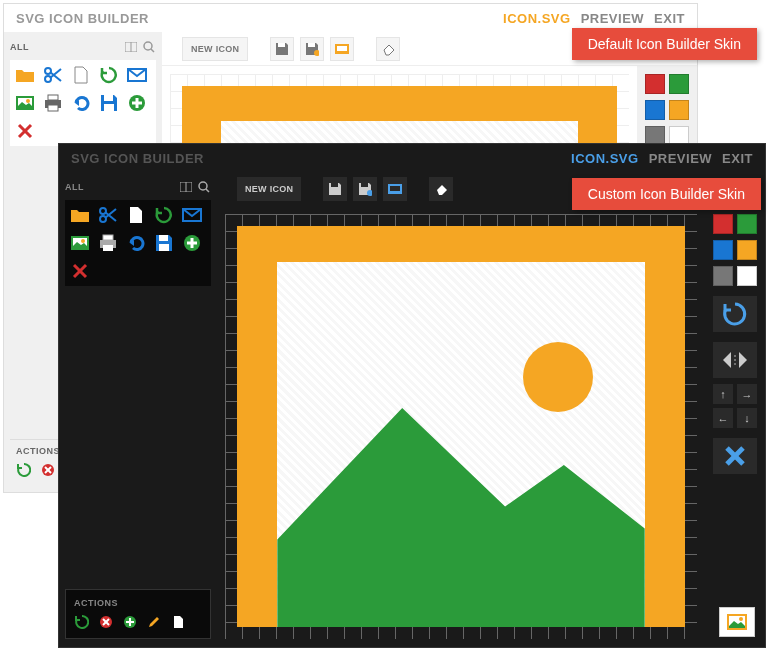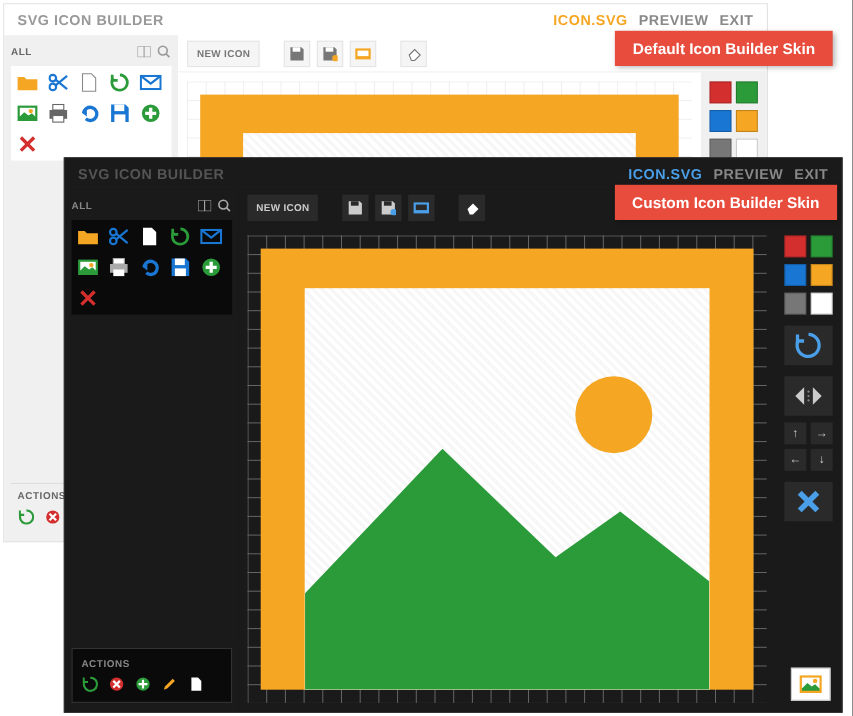--- a/index.html
+++ b/index.html
@@ -29,21 +29,21 @@
 .w2 .panel-head .ico{color:#aaa}
 .icon-grid{display:flex;flex-wrap:wrap;gap:6px;padding:4px;margin-bottom:10px}
 .w1 .icon-grid{background:#fff}
 .w2 .icon-grid{background:#0a0a0a}
 .ig-item{width:22px;height:22px;display:flex;align-items:center;justify-content:center;cursor:pointer}
 .w1 .actions-panel{background:#f0f0f0;border-top:1px solid #ddd;padding:6px;margin-top:auto}
 .w2 .actions-panel{background:#0a0a0a;border:1px solid #333;padding:8px;margin-top:auto}
 .actions-row{display:flex;gap:8px;margin-top:4px}
 .actions-row .ab{width:16px;height:16px;display:flex;align-items:center;justify-content:center;cursor:pointer}
 .main{flex:1;display:flex;flex-direction:column}
-.toolbar{height:34px;display:flex;align-items:center;padding:0 8px;gap:6px}
+.toolbar{height:34px;display:flex;align-items:center;padding:0 20px;gap:6px}
 .w1 .toolbar{background:#fff;border-bottom:1px solid #eee}
 .w2 .toolbar{background:#1a1a1a}
 .tb-btn{height:24px;padding:0 8px;font-size:9px;font-weight:bold;letter-spacing:0.3px;display:flex;align-items:center;cursor:pointer}
 .w1 .tb-btn{background:#f5f5f5;color:#777;border:1px solid #e5e5e5}
 .w2 .tb-btn{background:#2a2a2a;color:#ccc}
 .tb-ico{width:24px;height:24px;display:flex;align-items:center;justify-content:center;cursor:pointer}
 .w1 .tb-ico{background:#f5f5f5;border:1px solid #e5e5e5}
 .w2 .tb-ico{background:#2a2a2a}
 .tb-gap{width:10px}
 .canvas-area{flex:1;display:flex}
@@ -63,23 +63,23 @@
 .w1 .rightbar{background:#f0f0f0}
 .w2 .rightbar{background:#1a1a1a}
 .swatch-row{display:flex;gap:4px}
 .swatch{width:20px;height:20px;cursor:pointer;border:1px solid rgba(0,0,0,0.2)}
 .r-btn{width:44px;height:36px;display:flex;align-items:center;justify-content:center;cursor:pointer;margin-top:4px}
 .w2 .r-btn{background:#2a2a2a}
 .r-arrow-grid{display:grid;grid-template-columns:1fr 1fr;gap:4px;width:44px}
 .r-arrow{width:20px;height:20px;display:flex;align-items:center;justify-content:center;cursor:pointer}
 .w2 .r-arrow{background:#2a2a2a;color:#ccc;font-size:11px}
 .corner-thumb{width:36px;height:30px;position:absolute;right:10px;bottom:10px;background:#fff;border:1px solid #ccc;display:flex;align-items:center;justify-content:center}
-.badge{position:absolute;background:#e74c3c;color:#fff;padding:8px 16px;font-size:14px;font-weight:700;box-shadow:2px 2px 5px rgba(0,0,0,0.3);z-index:10}
+.badge{position:absolute;background:#e74c3c;color:#fff;padding:8px 16px;font-size:14px;font-weight:400;box-shadow:2px 2px 5px rgba(0,0,0,0.3);z-index:10}
 .b1{right:18px;top:28px}
-.b2{right:14px;top:168px}
+.b2{right:14px;top:178px}
 svg{display:block}
 </style>
 </head>
 <body>
 
 <div class="window w1">
   <div class="header">
     <span>SVG ICON BUILDER</span>
     <span class="spacer"></span>
     <span class="lnk active">ICON.SVG</span>

